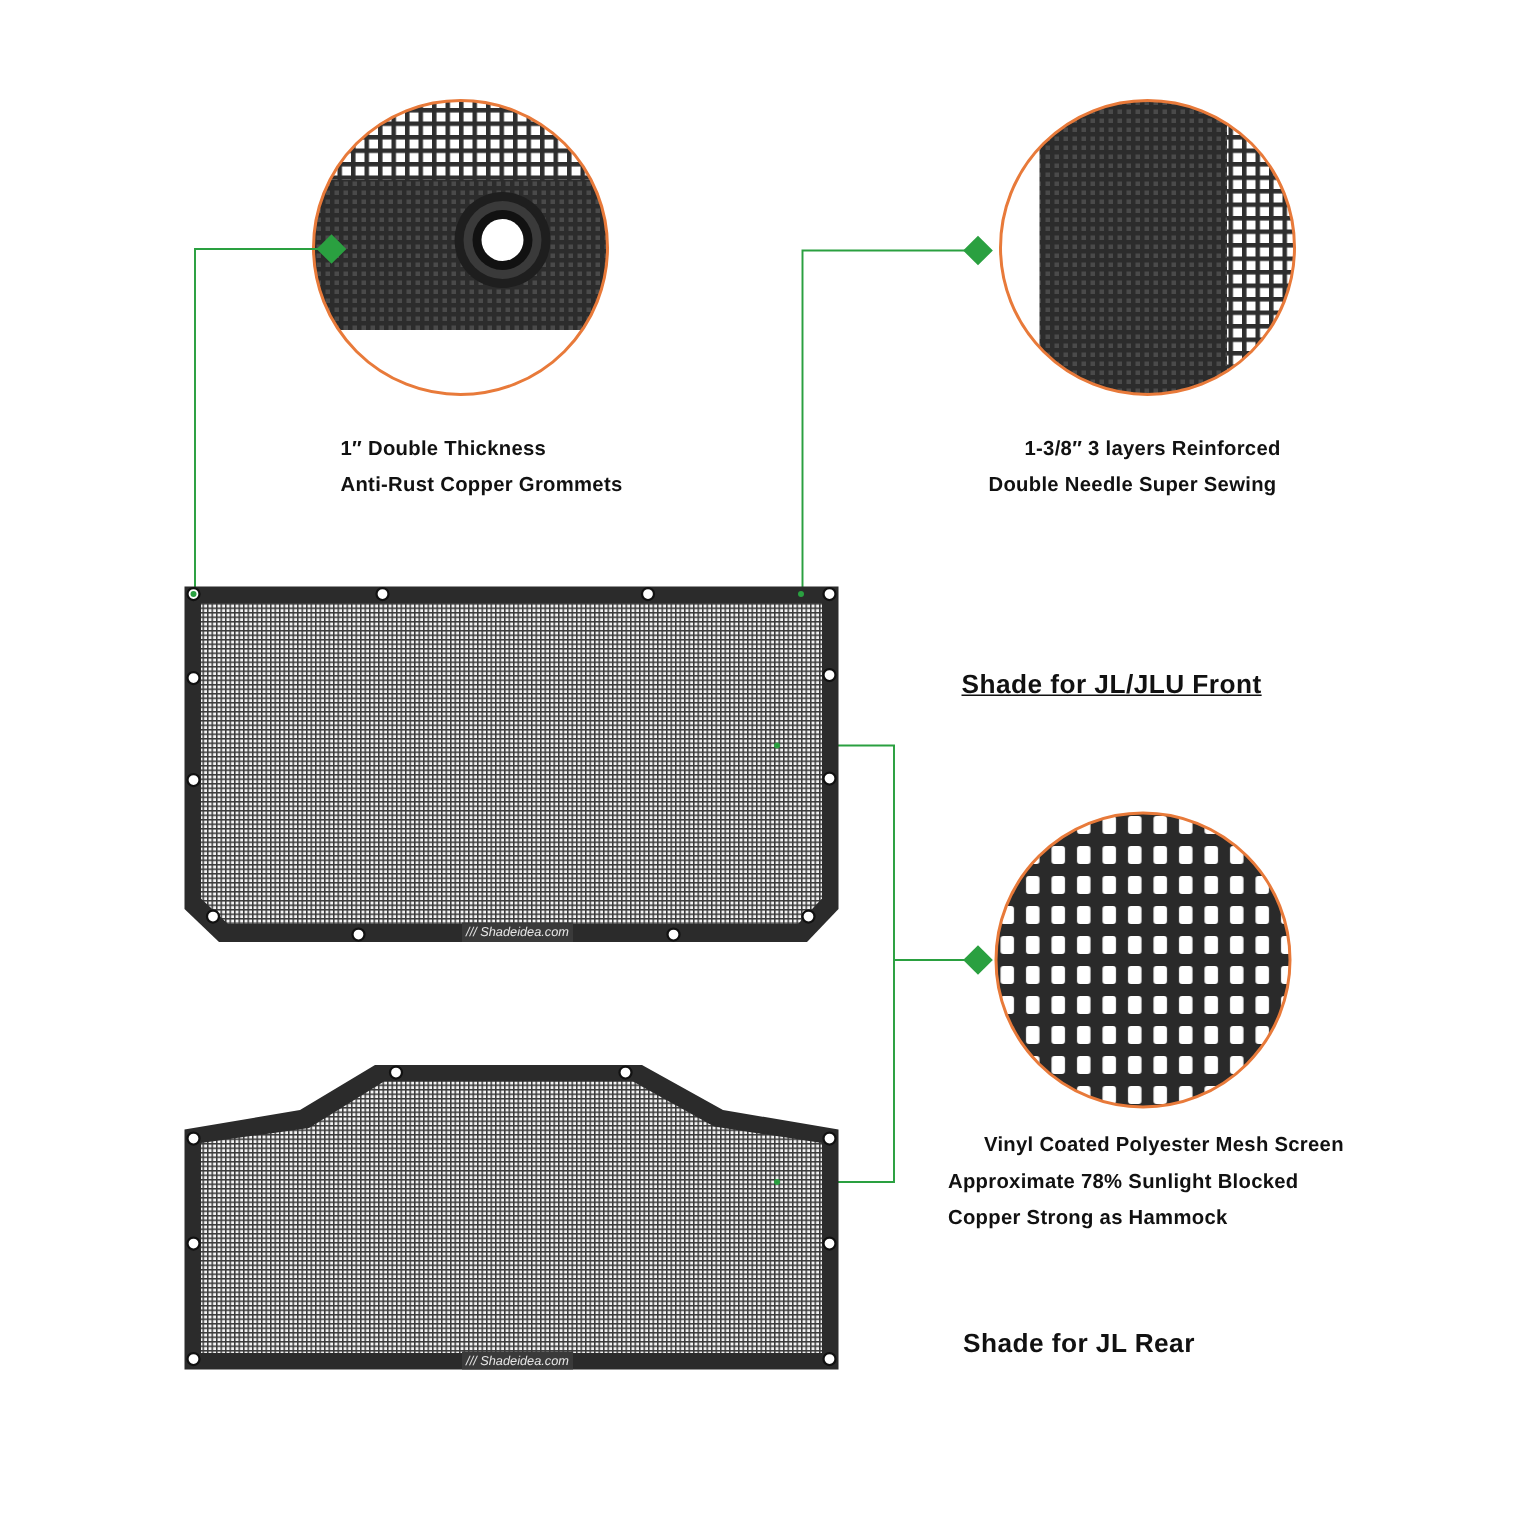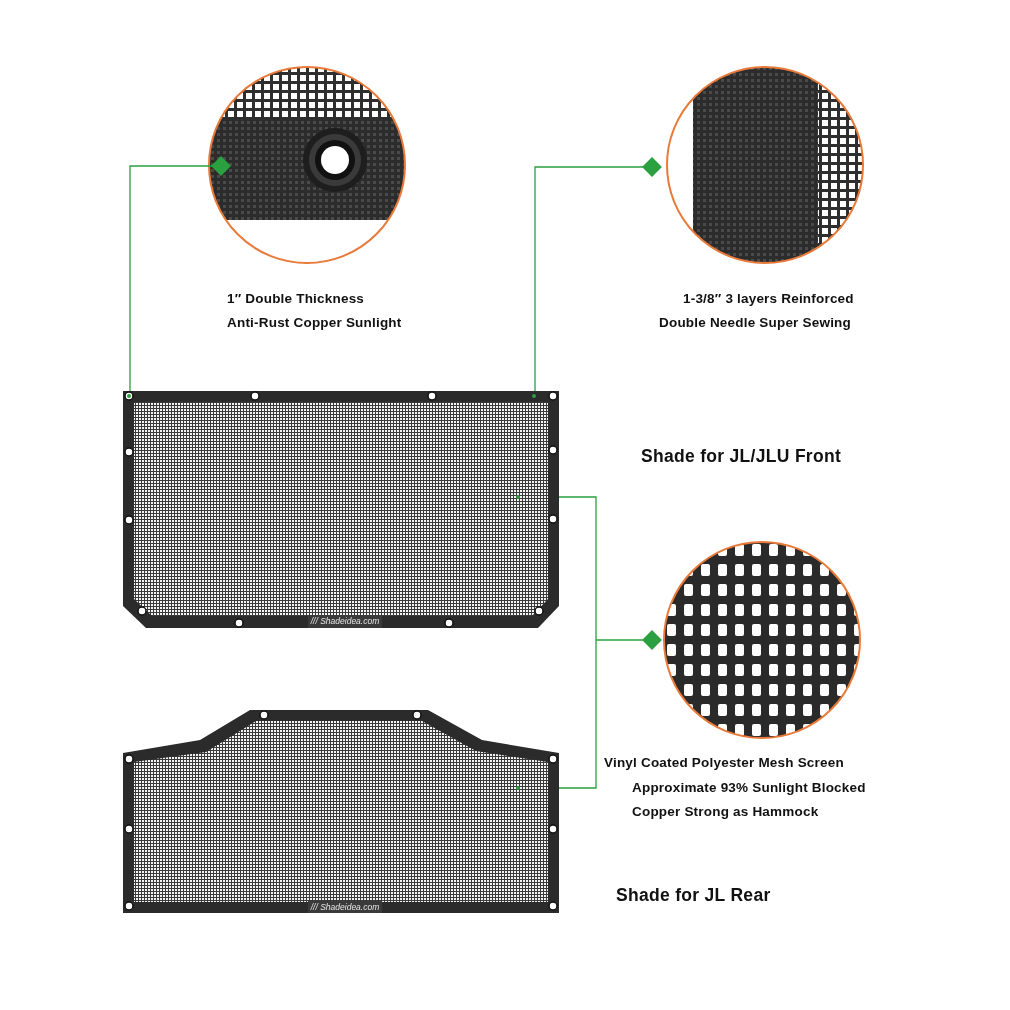--- a/index.html
+++ b/index.html
@@ -124,23 +124,23 @@
         <circle cx="553" cy="906" r="4"></circle>
     </g>
     <circle cx="518" cy="788" r="2" fill="#2aa040"></circle>
   </g>
 </svg>
 
 <div class="abs" style="left:308px;top:615px;width:74px;height:13px;background:#3a3a3a;color:#e6e6e6;font-size:8.5px;font-style:italic;line-height:13px;text-align:center;">/// Shadeidea.com</div>
 <div class="abs" style="left:308px;top:901px;width:74px;height:12px;background:#3a3a3a;color:#e6e6e6;font-size:8.5px;font-style:italic;line-height:12px;text-align:center;">/// Shadeidea.com</div>
 
 <div class="label" style="left:227px;top:287px;">1″ Double Thickness</div>
-<div class="label" style="left:227px;top:311px;">Anti-Rust Copper Sunlight</div>
+<div class="label" style="left:227px;top:311px;">Anti-Rust Copper Grommets</div>
 
 <div class="label" style="left:683px;top:287px;">1-3/8″ 3 layers Reinforced</div>
 <div class="label" style="left:659px;top:311px;">Double Needle Super Sewing</div>
 
-<div class="label" style="left:604px;top:751px;">Vinyl Coated Polyester Mesh Screen</div>
-<div class="label" style="left:632px;top:776px;">Approximate 93% Sunlight Blocked</div>
+<div class="label" style="left:656px;top:751px;">Vinyl Coated Polyester Mesh Screen</div>
+<div class="label" style="left:632px;top:776px;">Approximate 78% Sunlight Blocked</div>
 <div class="label" style="left:632px;top:800px;">Copper Strong as Hammock</div>
 
-<div class="title" style="left:641px;top:446px;">Shade for JL/JLU Front</div>
-<div class="title" style="left:616px;top:885px;">Shade for JL Rear</div>
+<div class="title" style="left:641px;top:446px;text-decoration:underline;">Shade for JL/JLU Front</div>
+<div class="title" style="left:642px;top:885px;">Shade for JL Rear</div>
 
 </body></html>

